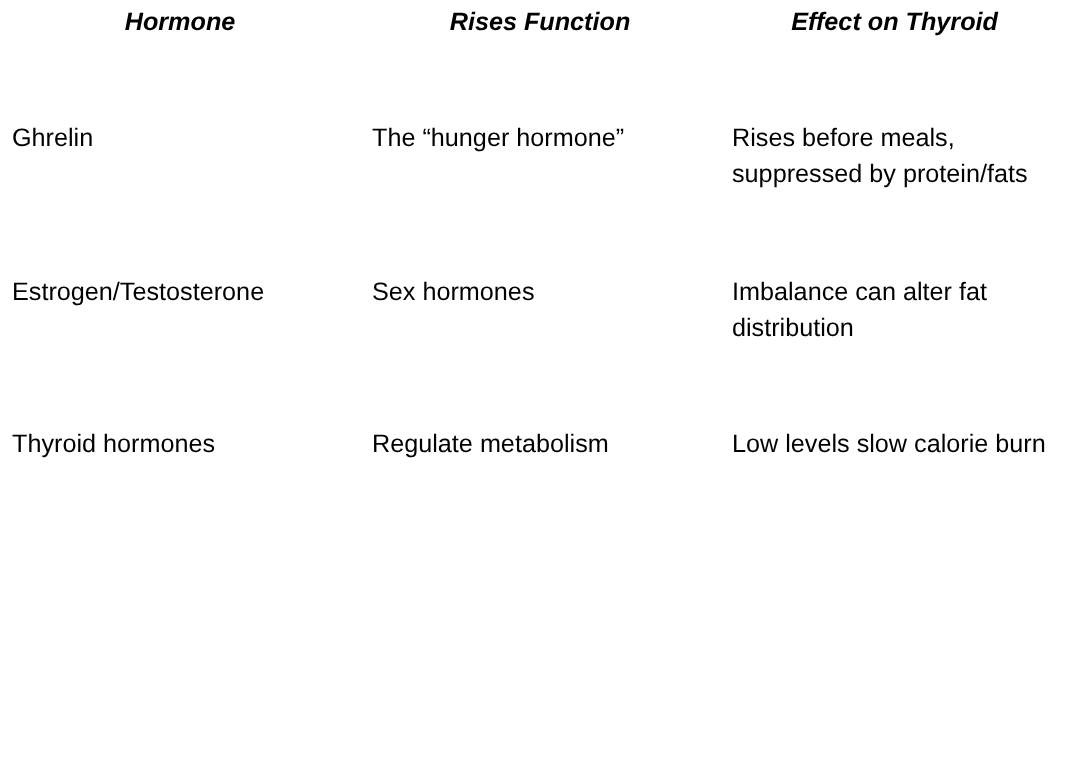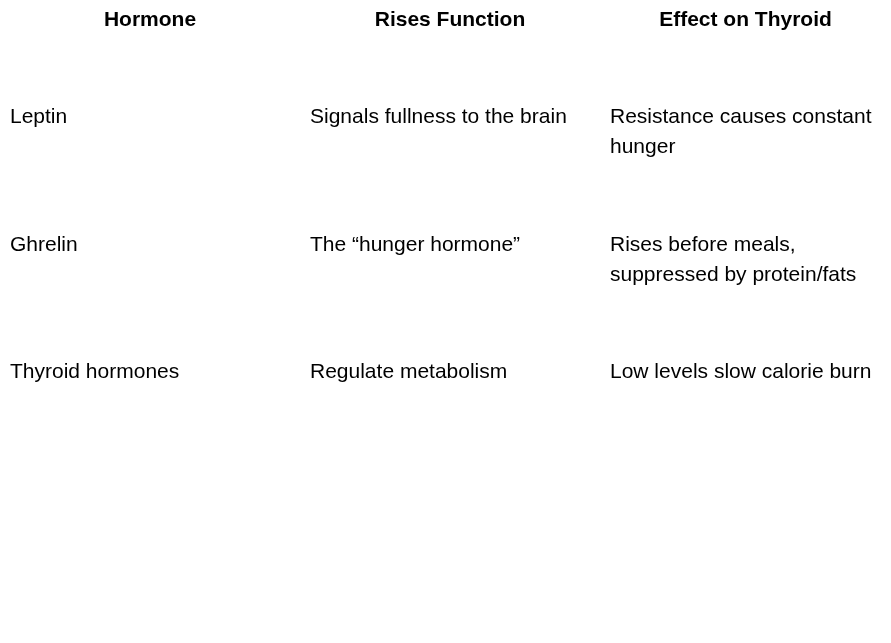--- a/index.html
+++ b/index.html
@@ -15,21 +15,21 @@
     color: #000000;
   }
   table.hormone-table {
     border-collapse: collapse;
     table-layout: fixed;
     width: 891px;
   }
   col.c1 { width: 300px; }
   col.c2 { width: 300px; }
   col.c3 { width: 291px; }
-  thead tr { height: 97px; }
+  thead tr { height: 97px; font-style: italic; }
   tbody tr { height: 127.5px; }
   th {
     vertical-align: top;
     text-align: center;
     font-weight: bold;
     font-size: 21px;
     line-height: 30px;
     padding: 4px 10px 0 10px;
   }
   td {
@@ -52,30 +52,30 @@
   </colgroup>
   <thead>
     <tr>
       <th>Hormone</th>
       <th>Rises Function</th>
       <th>Effect on Thyroid</th>
     </tr>
   </thead>
   <tbody>
     <tr>
-      <td>Leptin</td>
-      <td>Signals fullness to the brain</td>
-      <td>Resistance causes constant
-hunger</td>
-    </tr>
-    <tr>
       <td>Ghrelin</td>
       <td>The “hunger hormone”</td>
       <td>Rises before meals,
 suppressed by protein/fats</td>
+    </tr>
+    <tr>
+      <td>Estrogen/Testosterone</td>
+      <td>Sex hormones</td>
+      <td>Imbalance can alter fat
+distribution</td>
     </tr>
     <tr>
       <td>Thyroid hormones</td>
       <td>Regulate metabolism</td>
       <td>Low levels slow calorie burn</td>
     </tr>
   </tbody>
 </table>
 
 </body></html>

